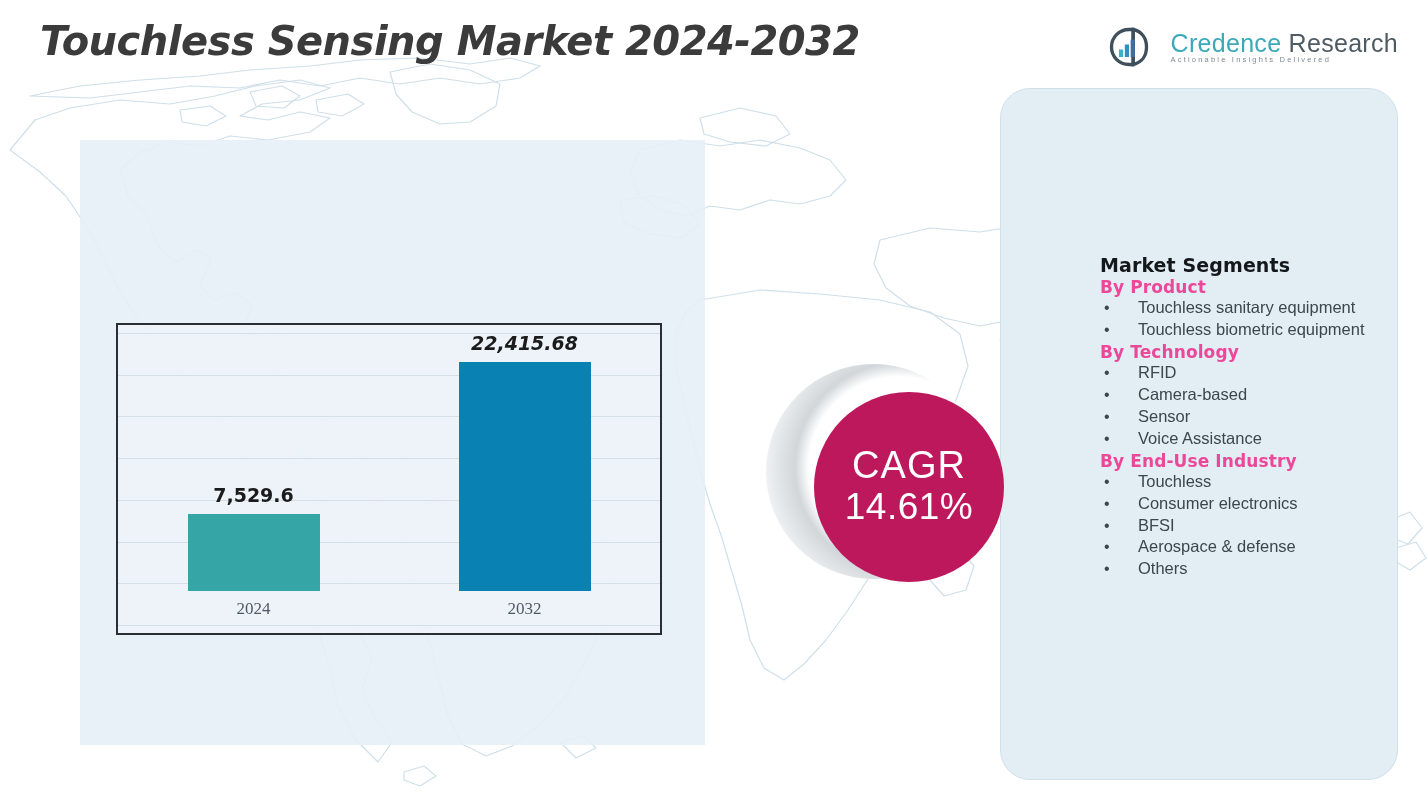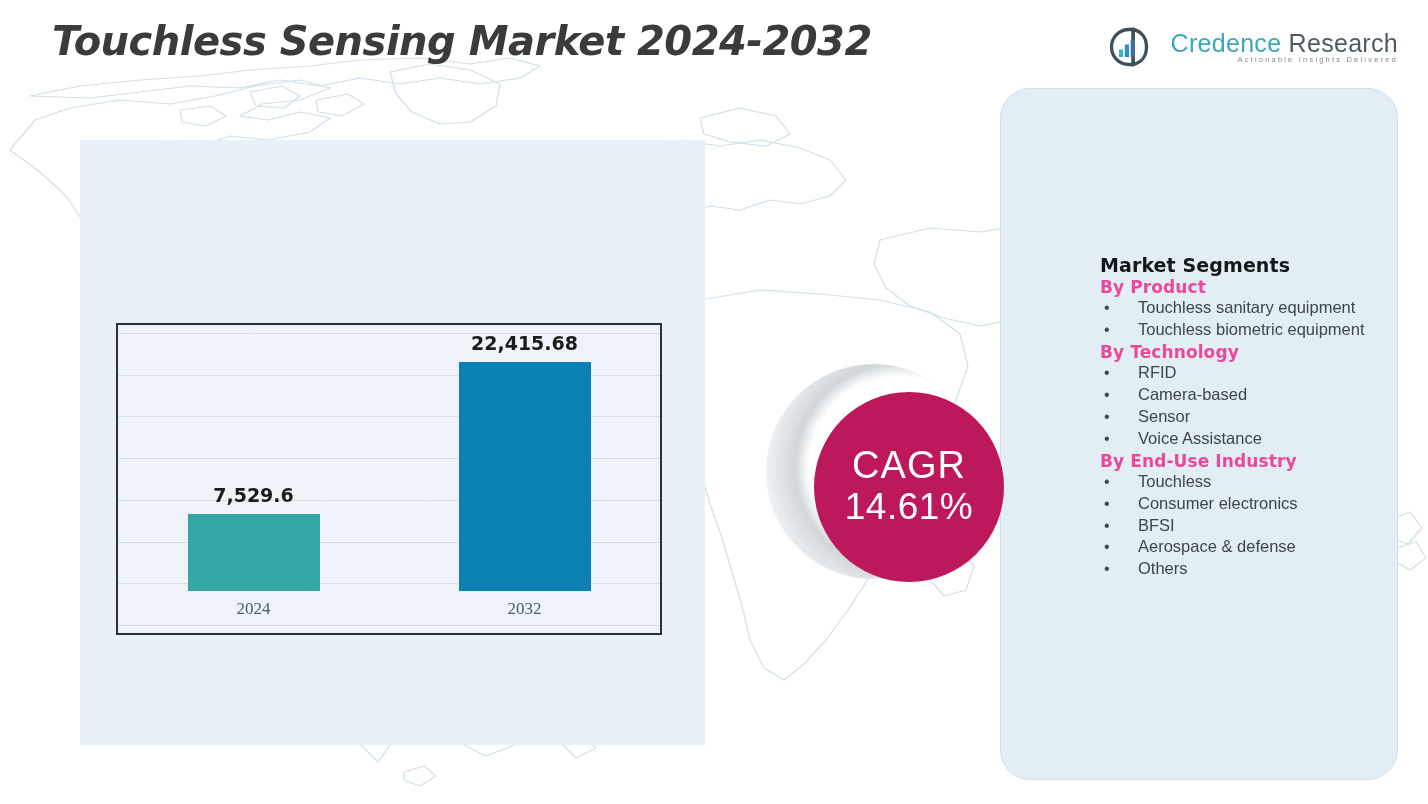--- a/index.html
+++ b/index.html
@@ -14,40 +14,40 @@
 
   
   .worldmap{
     position:absolute;left:0;top:0;width:1428px;height:804px;
     z-index:0;pointer-events:none;
   }
   .worldmap svg{width:100%;height:100%;display:block;}
 
   
   .title{
-    position:absolute;left:52px;top:18px;
+    position:absolute;left:40px;top:18px;
     font-family:"DejaVu Sans", sans-serif;
     font-size:40px;font-weight:bold;font-style:italic;
     color:#3b3b3b;letter-spacing:-0.5px;
     z-index:6;white-space:nowrap;
   }
 
   
   .logo{
     position:absolute;right:30px;top:27px;
     display:flex;align-items:center;gap:22px;z-index:6;
   }
   .logo-mark{width:40px;height:40px;flex:0 0 40px;}
   .logo-text{display:flex;flex-direction:column;line-height:1;}
   .logo-name{font-size:25px;letter-spacing:0.3px;white-space:nowrap;}
   .logo-name .c1{color:#3aa9b8;}
   .logo-name .c2{color:#4f5b62;}
   .logo-tag{
     font-size:7.5px;color:#7e8b94;letter-spacing:2.2px;
-    margin-top:0;text-align:right;white-space:nowrap;
+    margin-top:0;text-align:left;white-space:nowrap;
   }
 
   
   .left-panel{
     position:absolute;left:80px;top:140px;width:625px;height:605px;
     background:#e6eff7;opacity:0.92;z-index:1;
   }
   .chart-heading{
     position:absolute;left:80px;top:180px;width:625px;
     text-align:center;z-index:3;
@@ -212,21 +212,21 @@
         <div class="gl" style="top: 174.857px;"></div>
         <div class="gl" style="top: 216.571px;"></div>
         <div class="gl" style="top: 258.286px;"></div>
         <div class="gl" style="top: 300px;"></div>
       </div>
     <div class="plot" id="plot-area">
         <div class="bar" style="left: 69.5px; width: 132px; height: 77px;">
           <div class="bar-rect" style="height: 77px; background: rgb(53, 165, 166);"></div>
           <div class="bar-label" style="bottom: 85px;">7,529.6</div>
         </div>
-        <div class="bar" style="left: 340.5px; width: 132px; height: 283px;">
+        <div class="bar" style="left: 340.5px; width: 132px; height: 283px; font-style: italic;">
           <div class="bar-rect" style="height: 229px; background: rgb(10, 129, 179);"></div>
           <div class="bar-label" style="bottom: 237px;">22,415.68</div>
         </div>
       </div>
     <div class="xaxis" id="x-axis">
         <div class="xtick" style="left: 135.5px;">2024</div>
         <div class="xtick" style="left: 406.5px;">2032</div>
       </div>
   </div>
 

